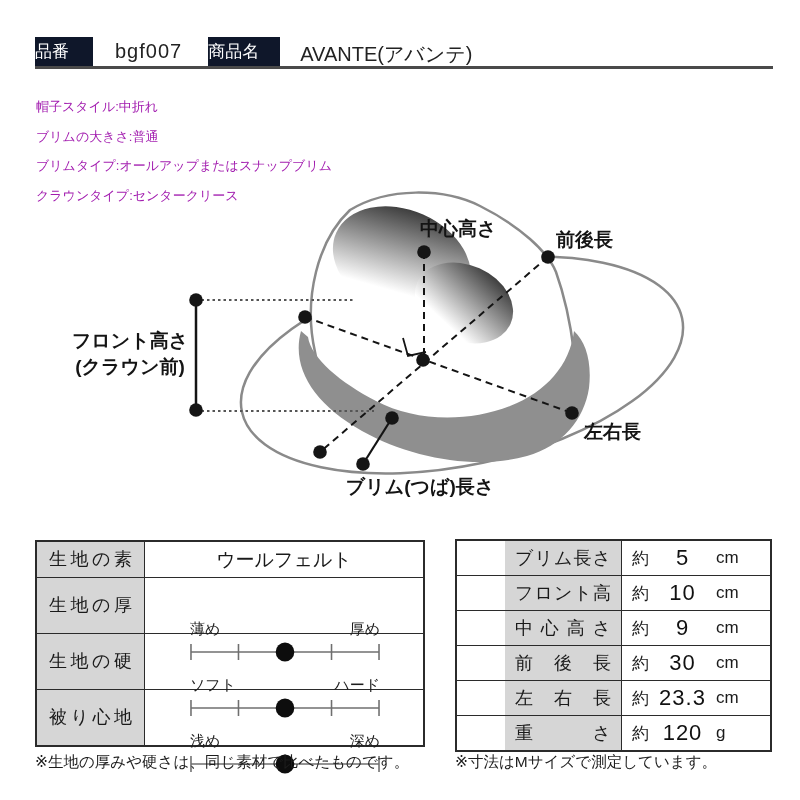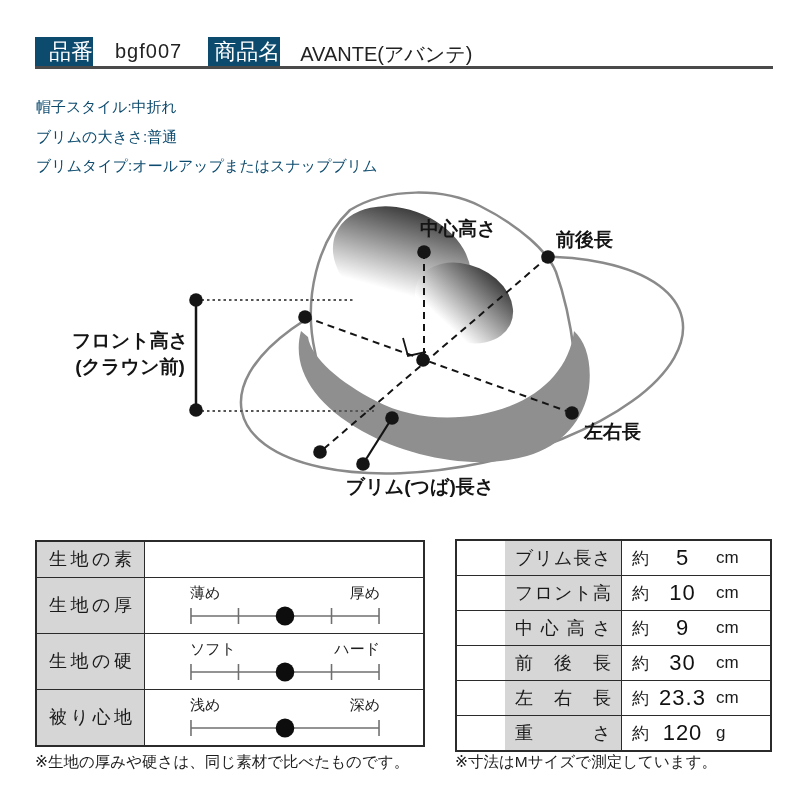--- a/index.html
+++ b/index.html
@@ -5,30 +5,30 @@
   html,body{margin:0;padding:0;}
   body{
     width:800px;height:800px;position:relative;overflow:hidden;
     background:#ffffff;color:#1d1d1d;
     font-family:"Liberation Sans","DejaVu Sans",sans-serif;
     -webkit-font-smoothing:antialiased;
   }
   
   .hdr{position:absolute;left:35px;top:37px;display:flex;align-items:center;height:29px;}
   .hdr .tag{
-    background:#0c4a6e;color:#fff;font-size:22px;
-    height:29px;line-height:29px;text-align:right;flex:none;
+    background:#0f172a;color:#fff;font-size:17px;
+    height:29px;line-height:29px;text-align:left;flex:none;
   }
   .tag.code{width:58px;}
   .tag.name{width:72px;}
   .hdr .code-val{font-size:20px;color:#222;margin:0 26px 0 22px;letter-spacing:1px;}
   .hdr .name-val{font-size:20px;color:#222;margin-left:20px;margin-top:6px;}
   .hdr-line{position:absolute;left:35px;top:66px;width:738px;height:3px;background:#4a4a4a;}
   
-  .specs{position:absolute;left:36px;top:92px;font-size:15px;line-height:29.5px;color:#0c4a6e;}
+  .specs{position:absolute;left:36px;top:92px;font-size:13px;line-height:29.5px;color:#a21caf;}
   
   .hat-svg{position:absolute;left:0;top:0;}
   .hat-svg text{font-family:"Liberation Sans","DejaVu Sans",sans-serif;font-size:19px;font-weight:600;fill:#141414;}
   
   .tbl{position:absolute;border:2px solid #2b2b2b;background:#fff;box-sizing:border-box;}
   .m-tbl{left:35px;top:540px;width:390px;}
   .s-tbl{left:455px;top:539px;width:317px;}
   .t-row{display:flex;border-top:1.5px solid #2b2b2b;}
   .t-row:first-child{border-top:none;}
   .lab{
@@ -36,21 +36,21 @@
     font-size:18px;color:#1a1a1a;box-sizing:border-box;padding:0 12px;
     text-align:justify;text-align-last:justify;
   }
   .m-tbl .lab{width:108px;}
   .s-tbl .lab{width:117px;height:34px;line-height:34px;padding:0 10px;margin-left:48px;}
   .m-row1{height:35px;}
   .m-row1 .lab{line-height:35px;}
   .m-rowS{height:55px;}
   .m-rowS .lab{line-height:55px;}
   .m-val{flex:1;text-align:center;font-size:19px;line-height:35px;color:#1a1a1a;}
-  .slider-cell{flex:1;box-sizing:border-box;padding:6px 43px 0 45px;}
+  .slider-cell{flex:1;box-sizing:border-box;padding:6px 43px 0 45px;margin-top:36px;}
   .slider-labels{display:flex;justify-content:space-between;font-size:15px;color:#1d1d1d;line-height:17px;}
   .slider-svg{display:block;width:100%;height:27px;margin-top:1px;}
   .s-val{flex:1;display:flex;align-items:center;height:34px;}
   .s-approx{font-size:17px;color:#1a1a1a;padding-left:10px;flex:none;}
   .s-num{flex:1;text-align:center;font-size:22px;color:#111;letter-spacing:1px;}
   .s-unit{flex:none;width:54px;font-size:17px;color:#1a1a1a;}
   
   .note{position:absolute;font-size:15.5px;color:#1d1d1d;top:752px;text-align:left;}
   .note-l{left:35px;width:390px;}
   .note-r{left:455px;width:317px;}
@@ -63,20 +63,21 @@
   <div class="code-val">bgf007</div>
   <div class="tag name">商品名</div>
   <div class="name-val">AVANTE(アバンテ)</div>
 </div>
 <div class="hdr-line"></div>
 
 <div class="specs">
   <div>帽子スタイル:中折れ</div>
   <div>ブリムの大きさ:普通</div>
   <div>ブリムタイプ:オールアップまたはスナップブリム</div>
+  <div>クラウンタイプ:センタークリース</div>
 </div>
 
 <svg class="hat-svg" width="800" height="540" viewBox="0 0 800 540">
   <defs>
     <linearGradient id="gBig" x1="0.32" y1="0" x2="0.52" y2="1">
       <stop offset="0" stop-color="#383838"></stop>
       <stop offset="0.8" stop-color="#ffffff"></stop>
     </linearGradient>
     <linearGradient id="gSmall" x1="0.72" y1="0.05" x2="0.3" y2="0.95">
       <stop offset="0" stop-color="#3f3f3f"></stop>
@@ -123,20 +124,21 @@
   <text x="556" y="246" text-anchor="start">前後長</text>
   <text x="130" y="347" text-anchor="middle">フロント高さ</text>
   <text x="130" y="373" text-anchor="middle">(クラウン前)</text>
   <text x="584" y="438" text-anchor="start">左右長</text>
   <text x="420" y="493" text-anchor="middle">ブリム(つば)長さ</text>
 </svg>
 
 <div class="tbl m-tbl">
   <div class="t-row m-row1">
     <div class="lab">生地の素材</div>
+    <div class="m-val">ウールフェルト</div>
   </div>
 
   <div class="t-row m-rowS">
     <div class="lab">生地の厚み</div>
     <div class="slider-cell">
       <div class="slider-labels">
         <span>薄め</span>
         <span>厚め</span>
       </div>
       <svg class="slider-svg" viewBox="0 0 194 27" preserveAspectRatio="none">

